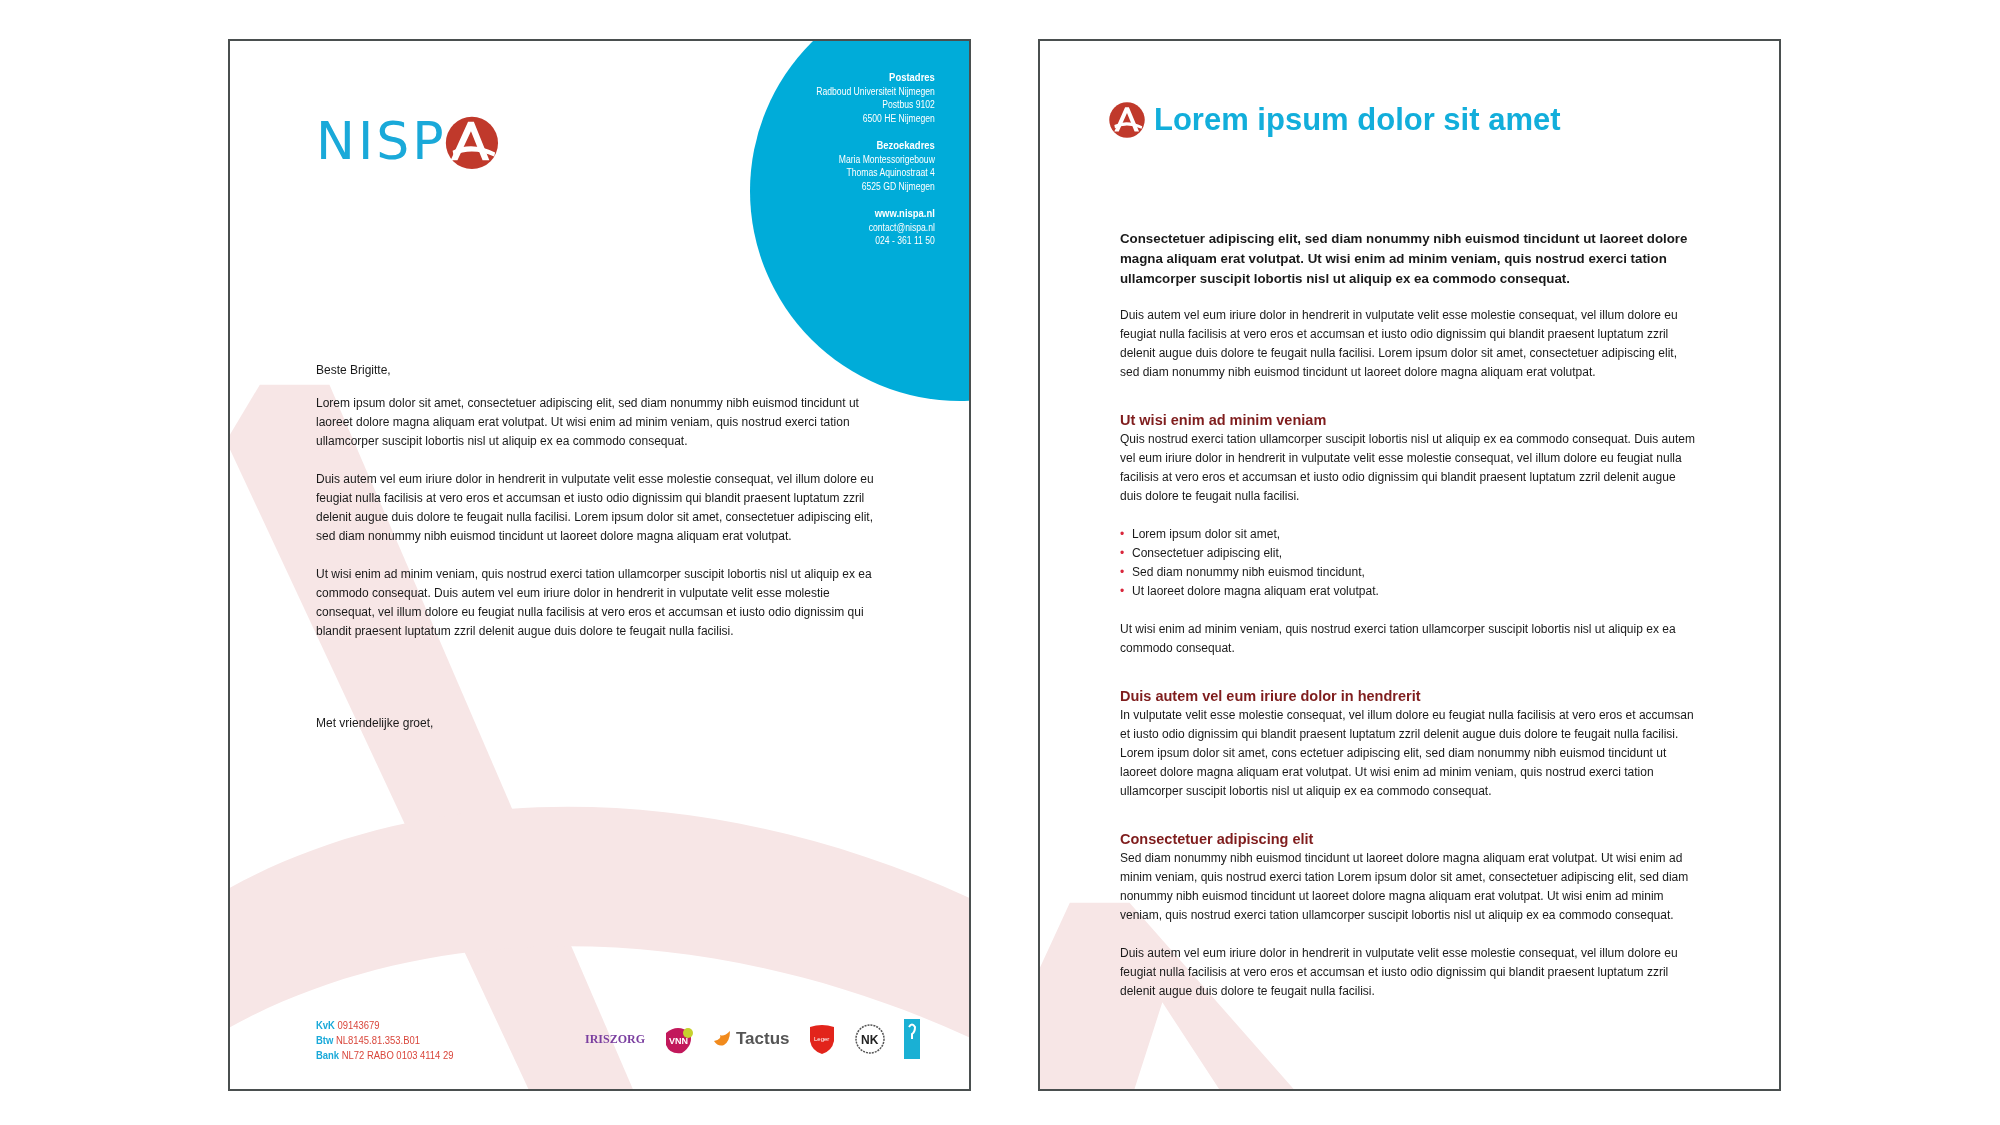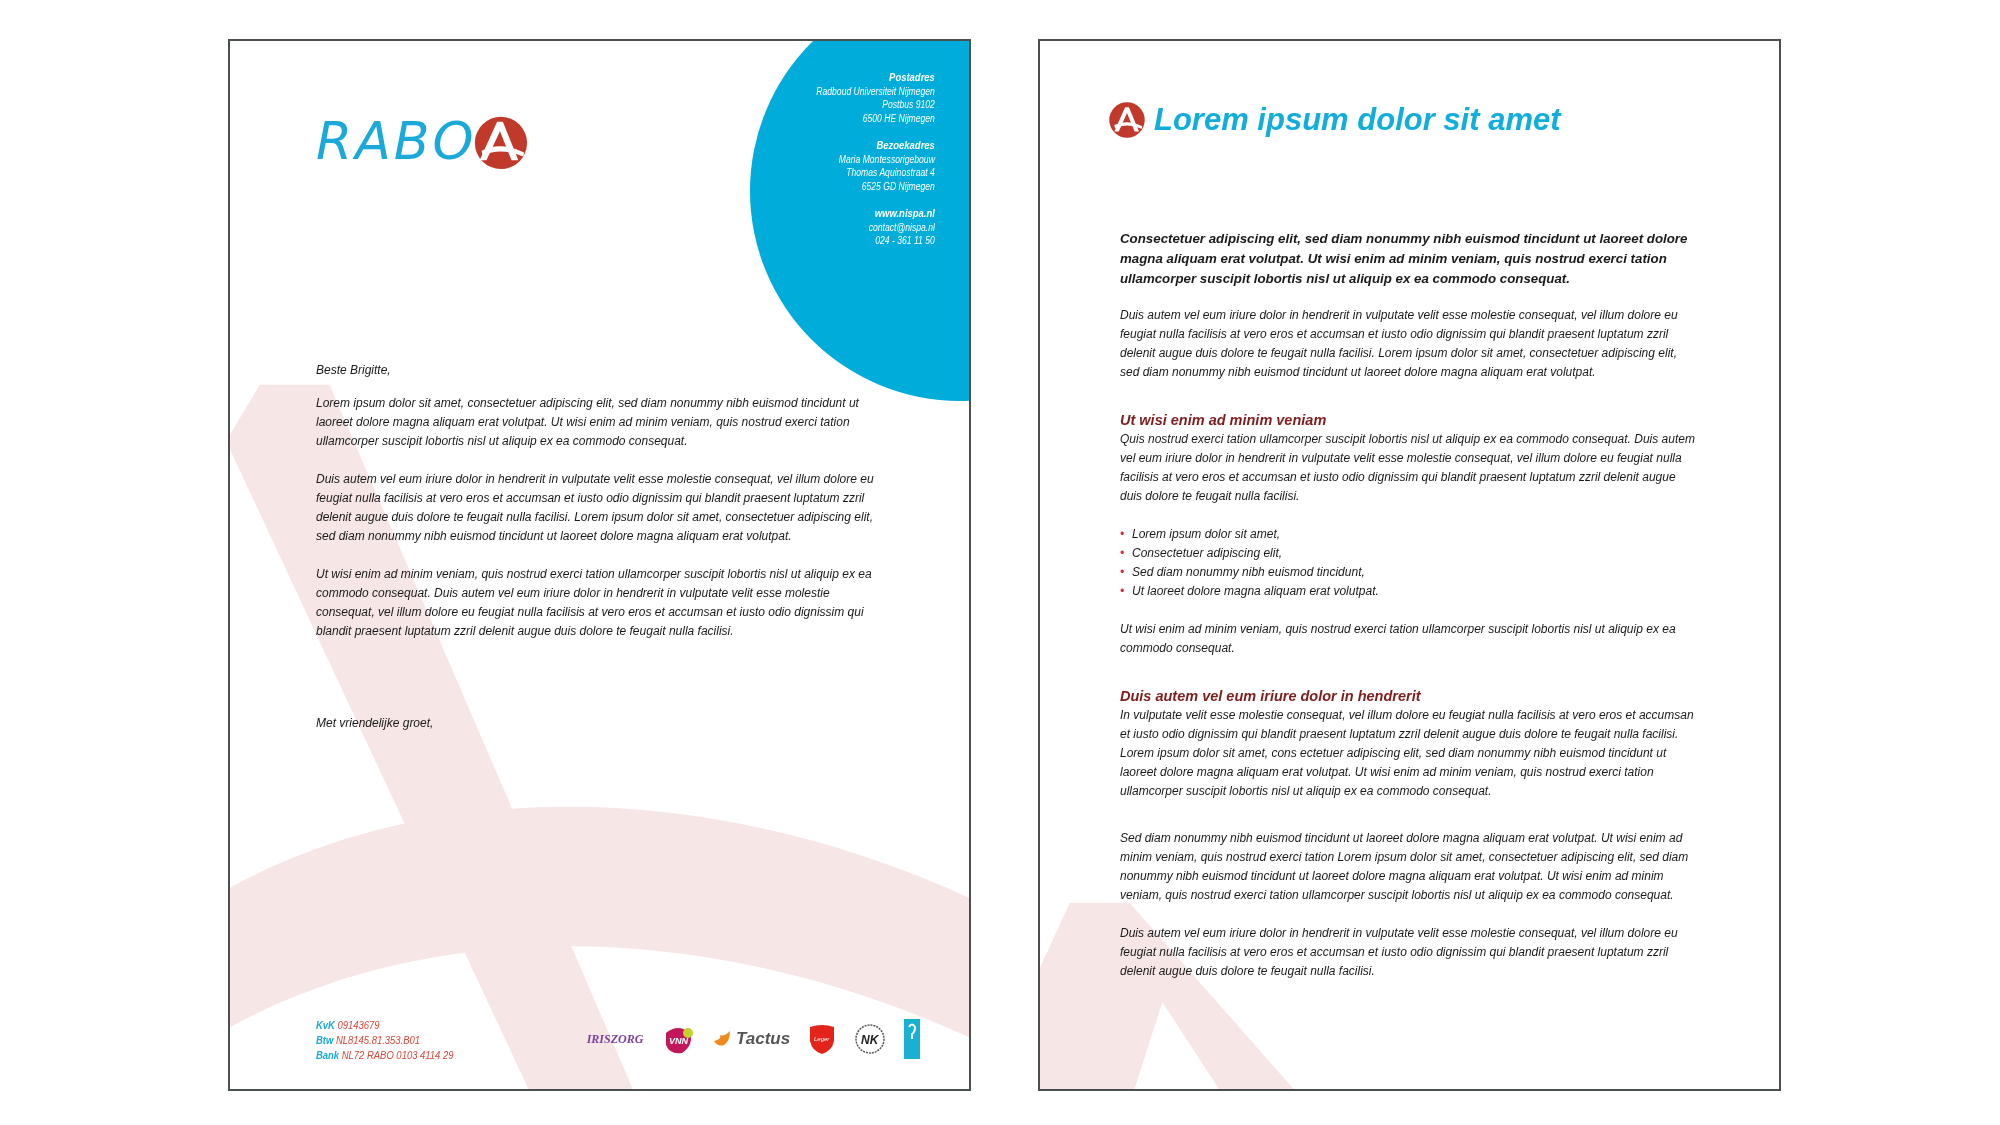--- a/index.html
+++ b/index.html
@@ -1,19 +1,19 @@
 <!DOCTYPE html>
 <html><head>
 <meta charset="utf-8">
 <style>
   html, body { margin:0; padding:0; }
   body { width:2000px; height:1125px; background:#ffffff; position:relative; overflow:hidden;
          font-family:"Liberation Sans", sans-serif; color:#1a1a1a; }
   .page { position:absolute; top:39px; width:743px; height:1052px; background:#fff;
-          border:2px solid #4a4f4f; box-sizing:border-box; overflow:hidden;font-style:italic; }
+          border:2px solid #4a4f4f; box-sizing:border-box; overflow:hidden; }
   #page-left { left:228px; }
   #page-right { left:1038px; }
   .watermark { position:absolute; left:0; top:0; width:100%; height:100%; z-index:0; }
   
   .circle { position:absolute; left:520px; top:-60px; width:420px; height:420px; border-radius:50%;
             background:#00acd9; z-index:1; }
   .address { position:absolute; right:34px; top:30px; text-align:right; color:#fff; z-index:2;
              font-family:"Liberation Sans", sans-serif; font-size:10px; line-height:13.5px; transform:scaleX(0.86); transform-origin:right top; }
   .address .hd { font-weight:bold; font-size:11px; }
   .address .gap { height:14px; }
@@ -62,21 +62,21 @@
     <div>Maria Montessorigebouw</div>
     <div>Thomas Aquinostraat 4</div>
     <div>6525 GD  Nijmegen</div>
     <div class="gap"></div>
     <div class="hd">www.nispa.nl</div>
     <div>contact@nispa.nl</div>
     <div>024 - 361 11 50</div>
   </div>
 
   <div class="logo">
-    <span class="logo-text">RABO</span>
+    <span class="logo-text">NISP</span>
     <svg class="logo-a" viewBox="0 0 60 60">
       <circle cx="32" cy="32" r="27" fill="#c0392b"></circle>
       <path d="M10,50 L28,10 L34,10 L50,50 L43,50 L31,20 L17,50 Z" fill="#fff"></path>
       <path d="M12,40 Q32,30 56,42 L55,46 Q32,36 13,45 Z" fill="#fff"></path>
     </svg>
   </div>
 
   <div class="letter" style="top:320px;">Beste Brigitte,</div>
   <div class="letter" style="top:353px;">
     <p>Lorem ipsum dolor sit amet, consectetuer adipiscing elit, sed diam nonummy nibh euismod tincidunt ut laoreet dolore magna aliquam erat volutpat. Ut wisi enim ad minim veniam, quis nostrud exerci tation ullamcorper suscipit lobortis nisl ut aliquip ex ea commodo consequat.</p>
@@ -160,17 +160,18 @@
       <li>Ut laoreet dolore magna aliquam erat volutpat.</li>
     </ul>
     <div class="gap18"></div>
     <p>Ut wisi enim ad minim veniam, quis nostrud exerci tation ullamcorper suscipit lobortis nisl ut aliquip ex ea commodo consequat.</p>
     <div class="gap28"></div>
 
     <h2>Duis autem vel eum iriure dolor in hendrerit</h2>
     <p>In vulputate velit esse molestie consequat, vel illum dolore eu feugiat nulla facilisis at vero eros et accumsan et iusto odio dignissim qui blandit praesent luptatum zzril delenit augue duis dolore te feugait nulla facilisi. Lorem ipsum dolor sit amet, cons ectetuer adipiscing elit, sed diam nonummy nibh euismod tincidunt ut laoreet dolore magna aliquam erat volutpat. Ut wisi enim ad minim veniam, quis nostrud exerci tation ullamcorper suscipit lobortis nisl ut aliquip ex ea commodo consequat.</p>
     <div class="gap28"></div>
 
+    <h2>Consectetuer adipiscing elit</h2>
     <p>Sed diam nonummy nibh euismod tincidunt ut laoreet dolore magna aliquam erat volutpat. Ut wisi enim ad minim veniam, quis nostrud exerci tation Lorem ipsum dolor sit amet, consectetuer adipiscing elit, sed diam nonummy nibh euismod tincidunt ut laoreet dolore magna aliquam erat volutpat. Ut wisi enim ad minim veniam, quis nostrud exerci tation ullamcorper suscipit lobortis nisl ut aliquip ex ea commodo consequat.</p>
     <div class="gap18"></div>
     <p>Duis autem vel eum iriure dolor in hendrerit in vulputate velit esse molestie consequat, vel illum dolore eu feugiat nulla facilisis at vero eros et accumsan et iusto odio dignissim qui blandit praesent luptatum zzril delenit augue duis dolore te feugait nulla facilisi.</p>
   </div>
 </div>
 
 </body></html>

